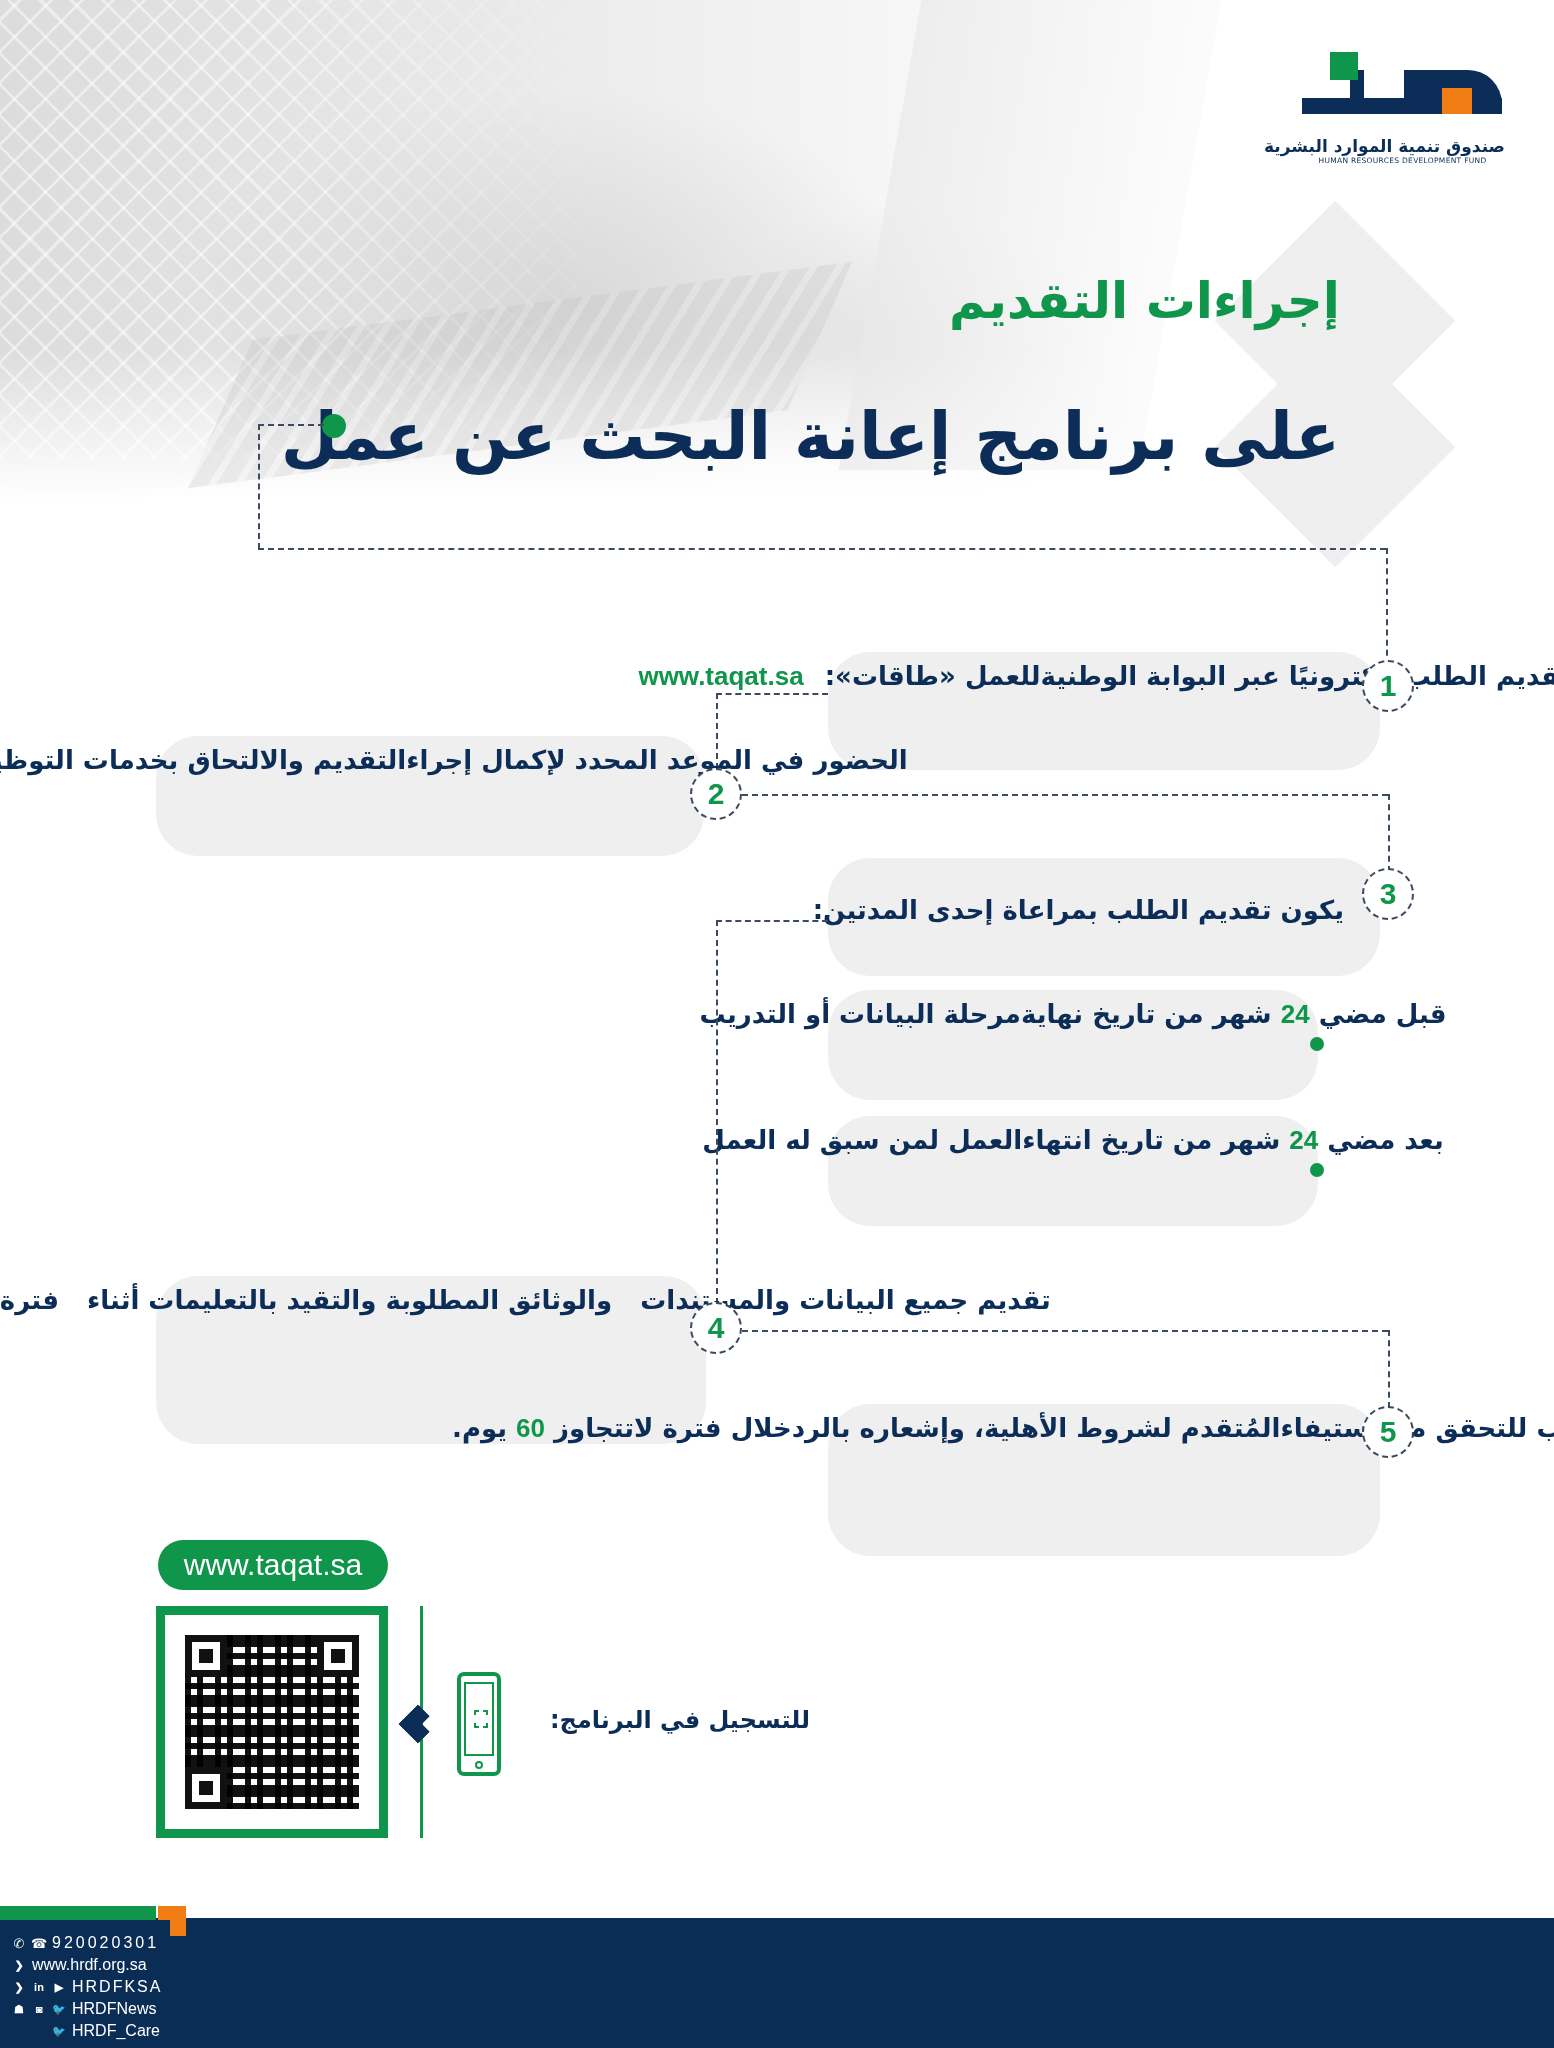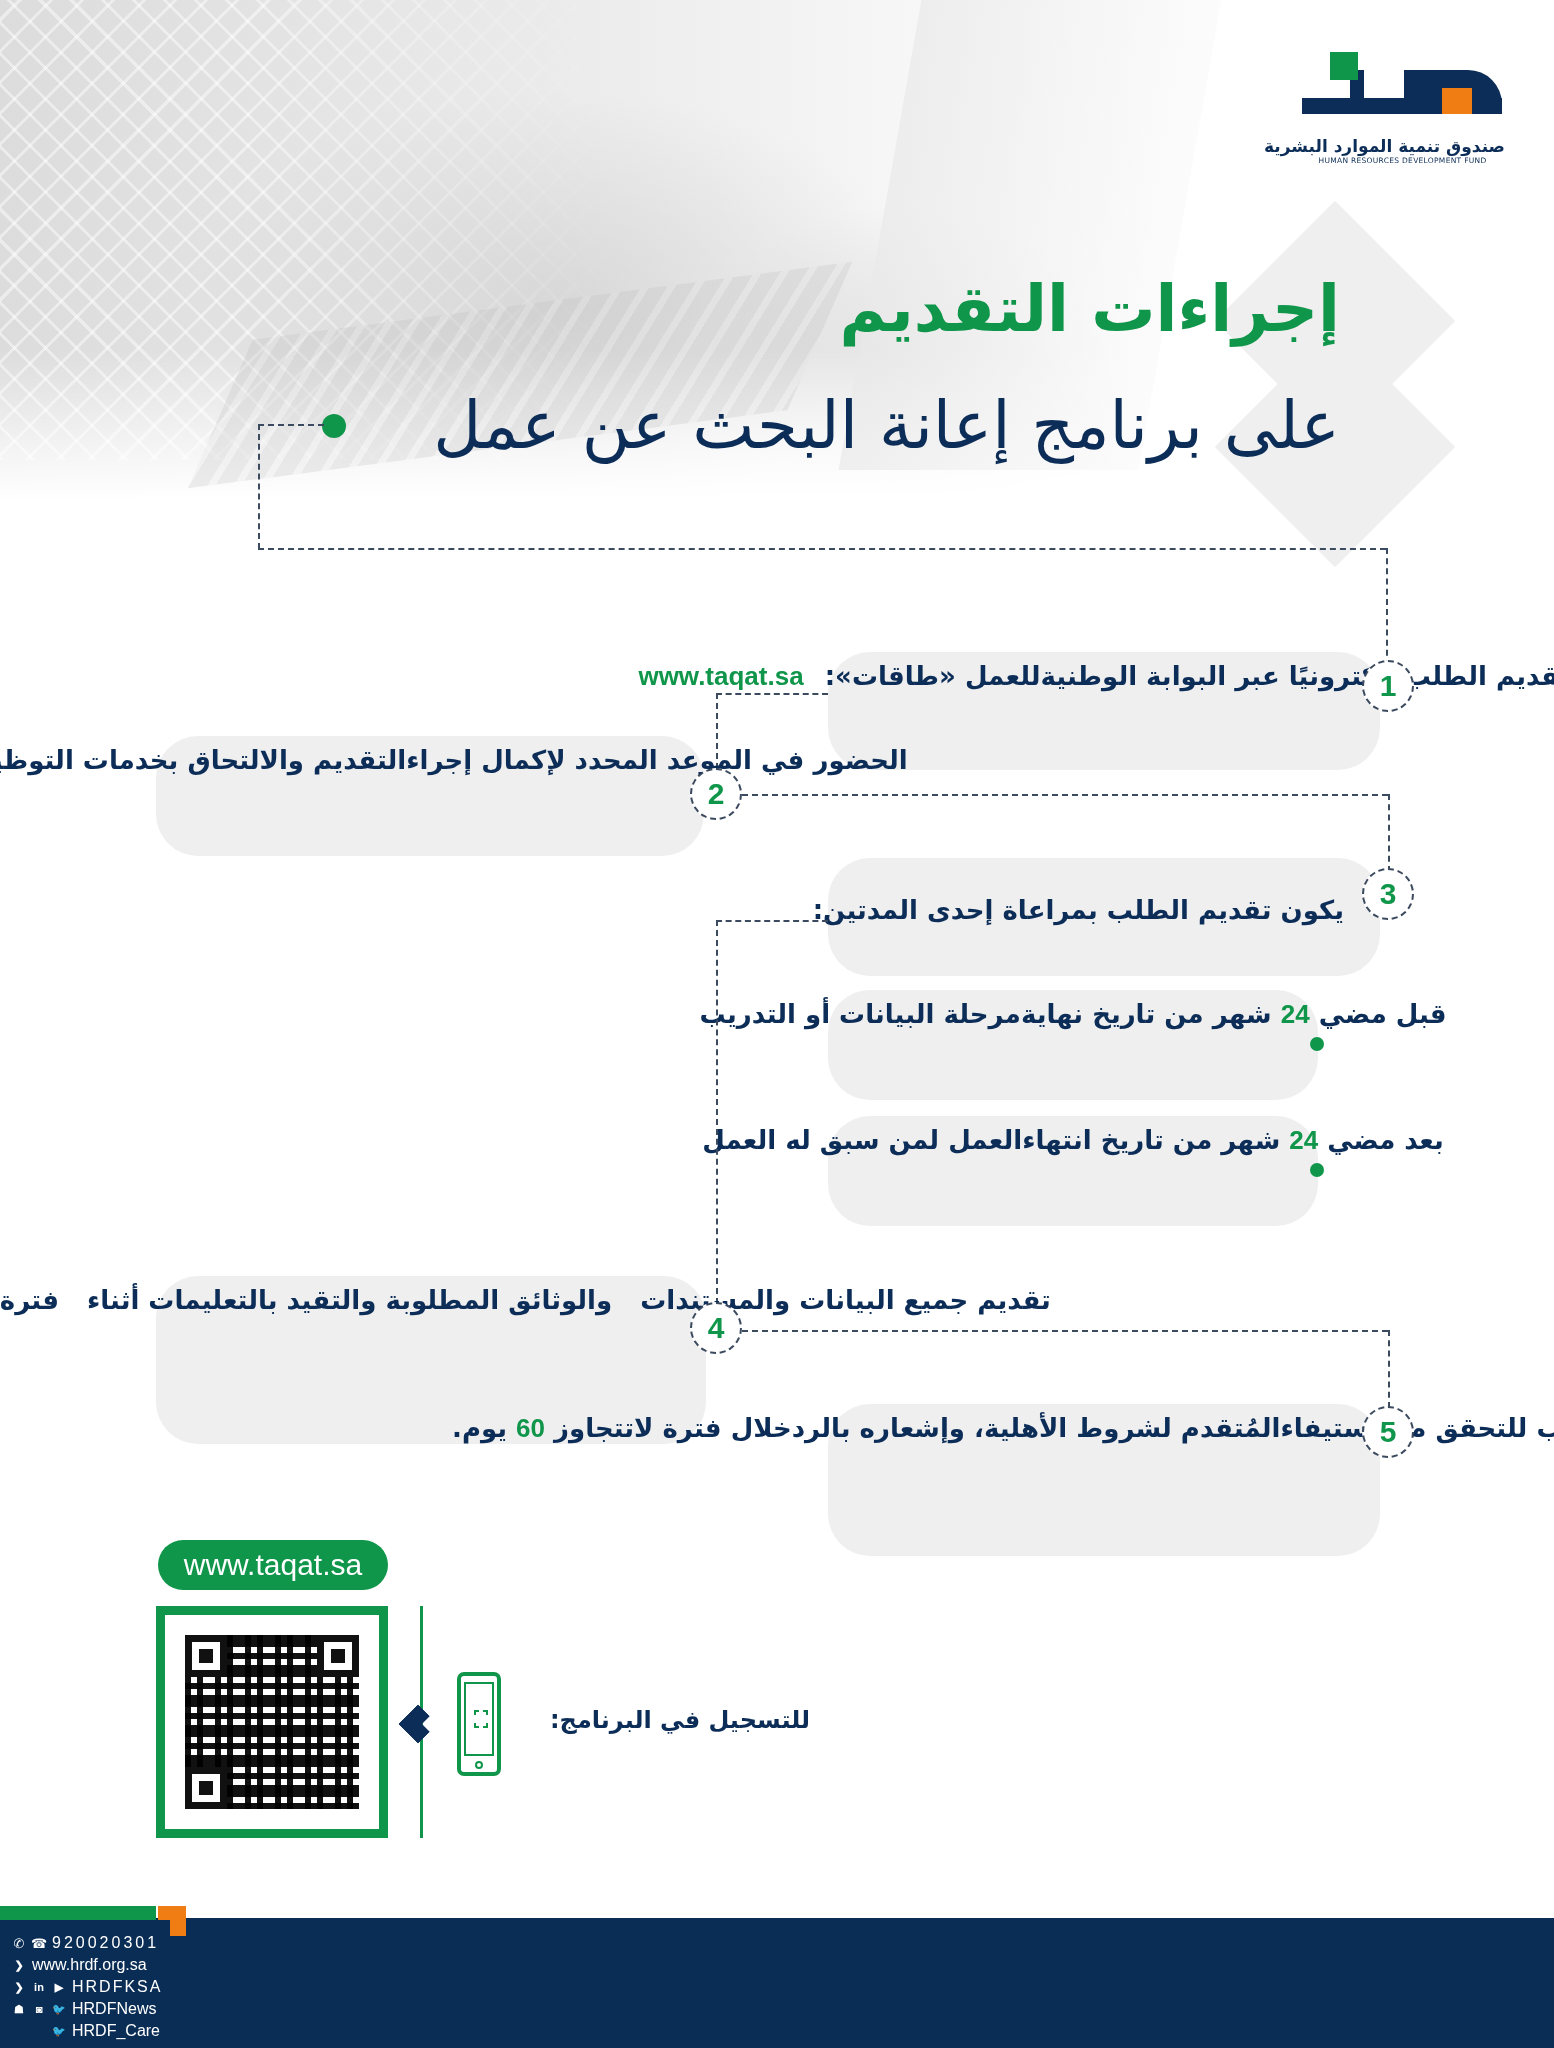--- a/index.html
+++ b/index.html
@@ -41,22 +41,22 @@
   .logo-mark { position: relative; width: 200px; height: 80px; margin-left: 2px; }
   .lm-green { position: absolute; left: 28px; top: 0; width: 28px; height: 28px; background: #10964a; }
   .lm-navy-left { position: absolute; left: 48px; top: 18px; width: 14px; height: 42px; background: #0c2d57; }
   .lm-navy-base { position: absolute; left: 0; top: 46px; width: 200px; height: 16px; background: #0c2d57; }
   .lm-navy-arch { position: absolute; left: 102px; top: 18px; width: 98px; height: 44px; background: #0c2d57; border-top-right-radius: 34px; }
   .lm-orange { position: absolute; left: 140px; top: 36px; width: 30px; height: 26px; background: #f07d14; }
   .lm-gap { position: absolute; left: 62px; top: 28px; width: 40px; height: 18px; background:#fff; }
   .logo-ar { font-size: 17px; font-weight: bold; color: #0c2d57; text-align: center; direction: rtl; margin-top: 4px; white-space: nowrap; }
   .logo-en { font-size: 7.5px; font-weight: normal; color: #0c2d57; text-align: center; letter-spacing: 0.3px; white-space: nowrap; }
 
-  .title-1 { position: absolute; right: 214px; top: 272px; font-size: 64px; font-weight: bold; color: #10964a; direction: rtl; white-space: nowrap; }
-  .title-2 { position: absolute; right: 214px; top: 387px; font-size: 66px; font-weight: normal; color: #0c2d57; direction: rtl; white-space: nowrap; }
+  .title-1 { position: absolute; right: 214px; top: 272px; font-size: 50px; font-weight: bold; color: #10964a; direction: rtl; white-space: nowrap; }
+  .title-2 { position: absolute; right: 214px; top: 398px; font-size: 66px; font-weight: bold; color: #0c2d57; direction: rtl; white-space: nowrap; }
   .title-dot { position: absolute; left: 322px; top: 414px; width: 24px; height: 24px; border-radius: 50%; background: #10964a; }
 
   .dash { position: absolute; border-color: #3b4a5e; border-style: dashed; border-width: 0; }
   .dash-h { border-top-width: 2px; height: 0; }
   .dash-v { border-left-width: 2px; width: 0; }
 
   .card {
     position: absolute; background: #efefef; border-radius: 42px;
     display: flex; flex-direction: row; justify-content: center;
     direction: rtl; text-align: right; padding: 0 36px 0 36px;

